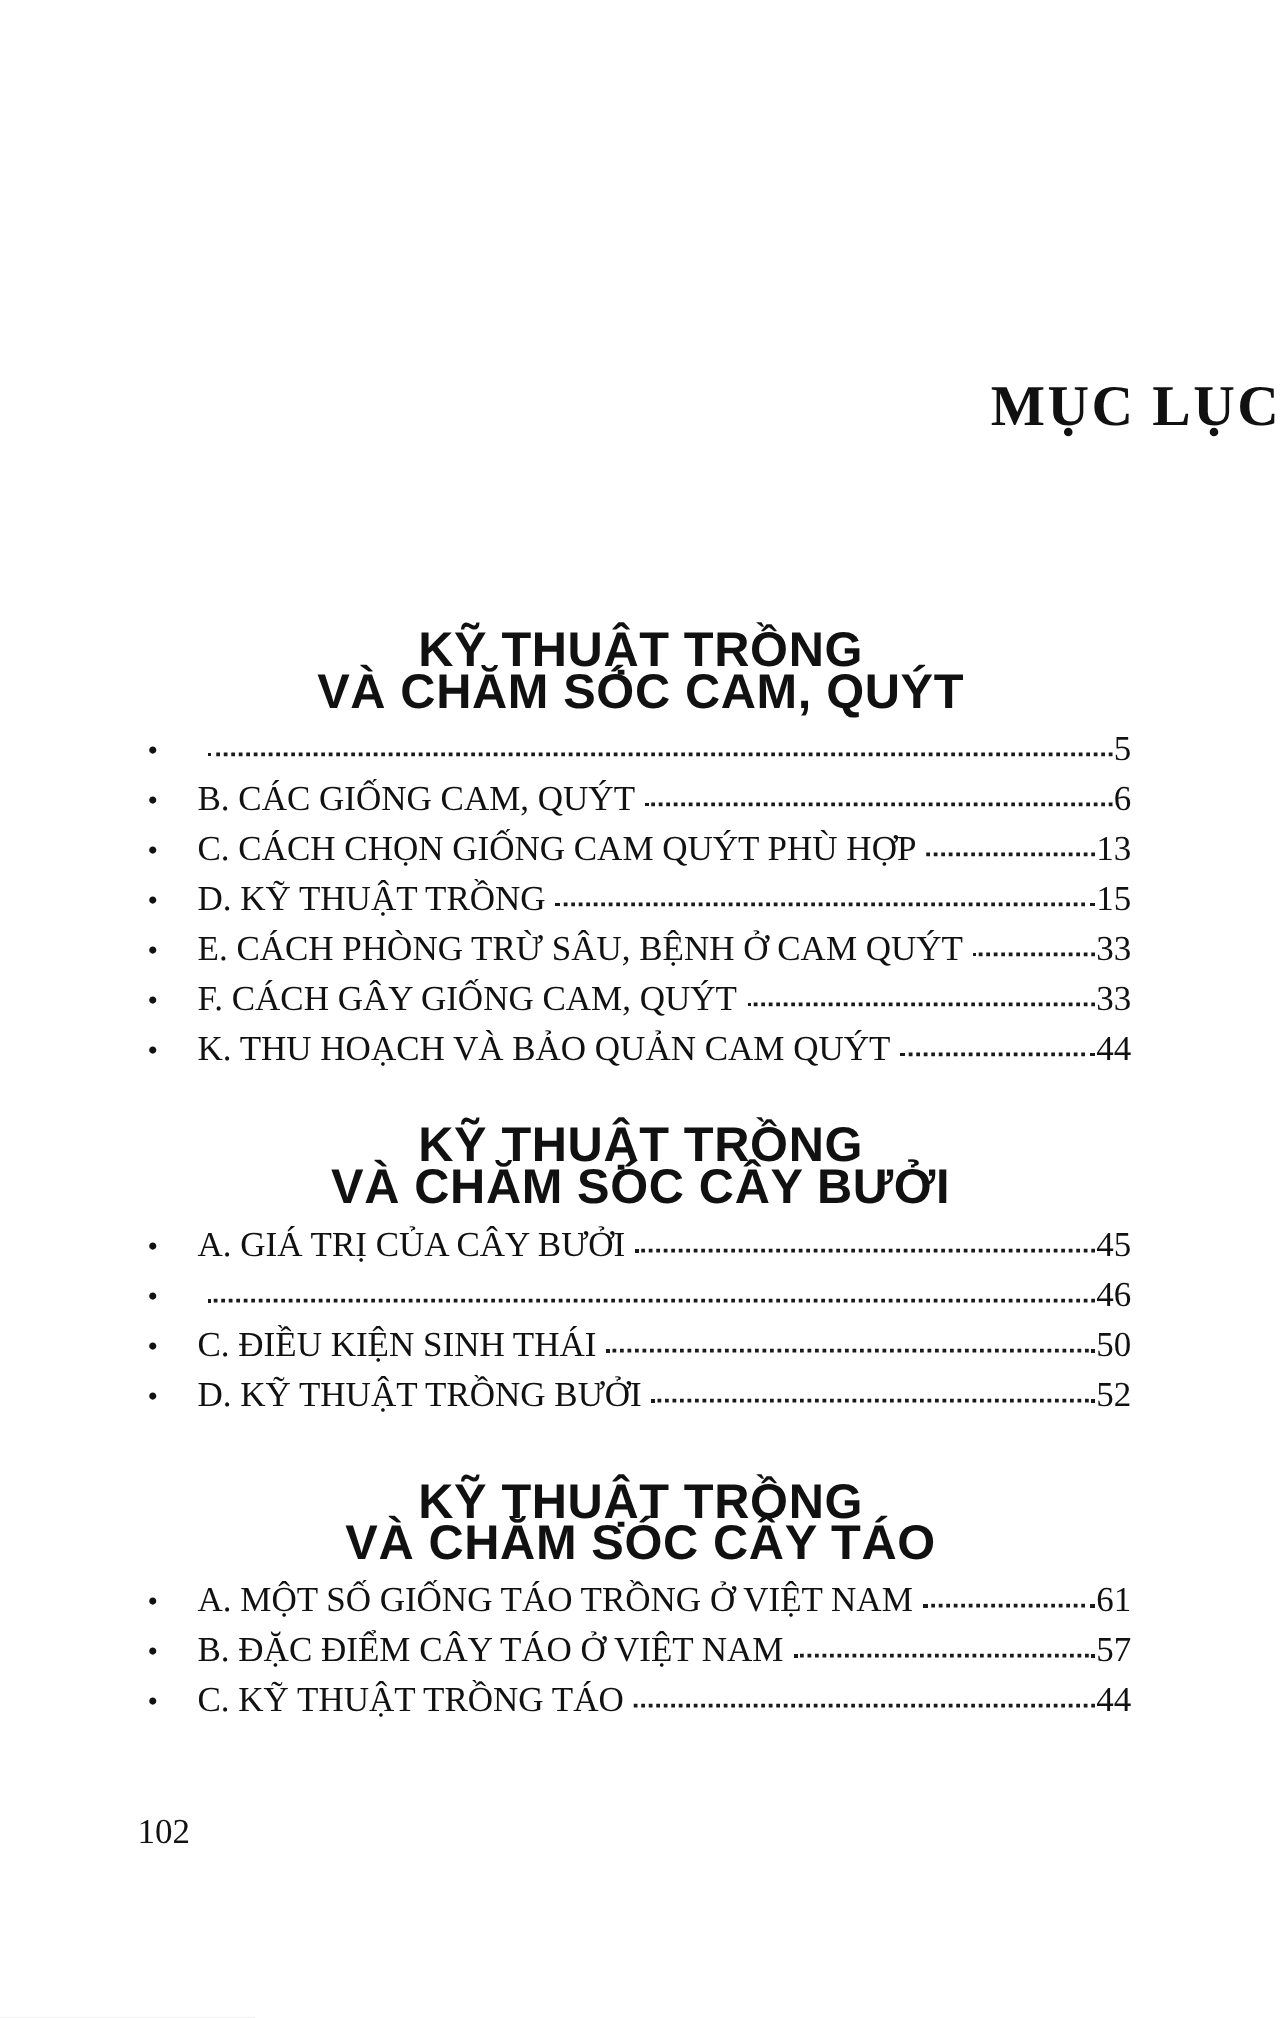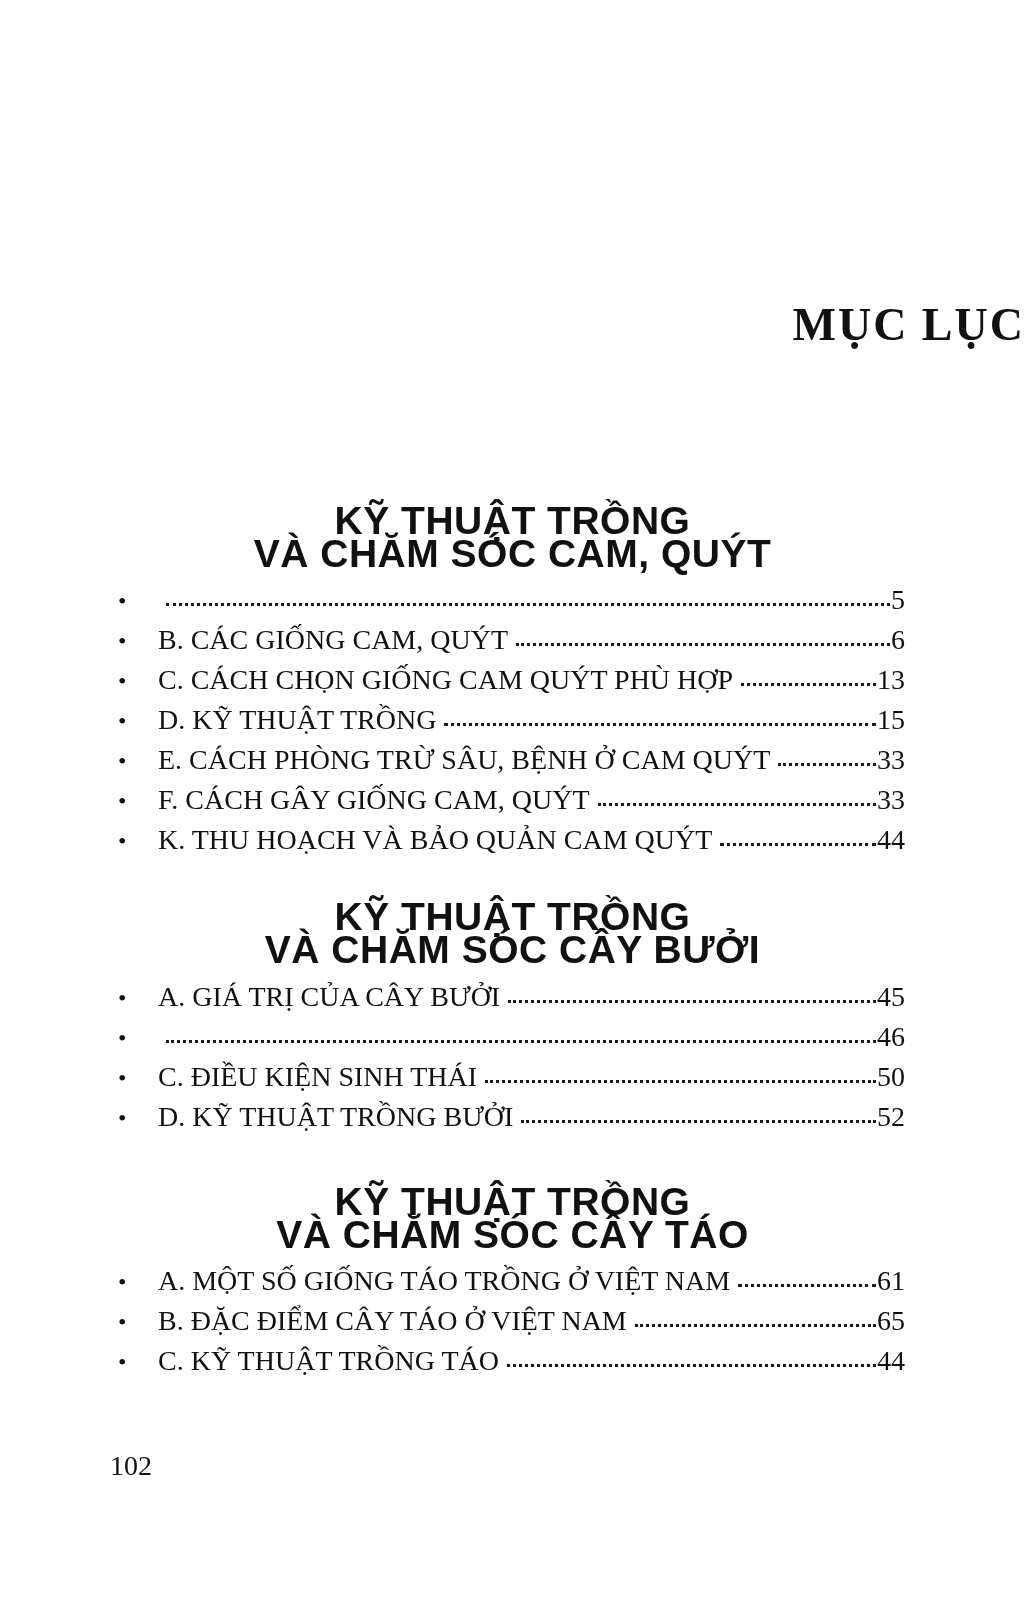--- a/index.html
+++ b/index.html
@@ -163,21 +163,21 @@
     <li class="toc-item">
       <span class="bullet">•</span>
       <span class="toc-label">A. MỘT SỐ GIỐNG TÁO TRỒNG Ở VIỆT NAM</span>
       <span class="toc-dots"></span>
       <span class="toc-page">61</span>
     </li>
     <li class="toc-item">
       <span class="bullet">•</span>
       <span class="toc-label">B. ĐẶC ĐIỂM CÂY TÁO Ở VIỆT NAM</span>
       <span class="toc-dots"></span>
-      <span class="toc-page">65</span>
+      <span class="toc-page">57</span>
     </li>
     <li class="toc-item">
       <span class="bullet">•</span>
       <span class="toc-label">C. KỸ THUẬT TRỒNG TÁO</span>
       <span class="toc-dots"></span>
       <span class="toc-page">44</span>
     </li>
   </ul>
 
   <div class="page-number">102</div>

